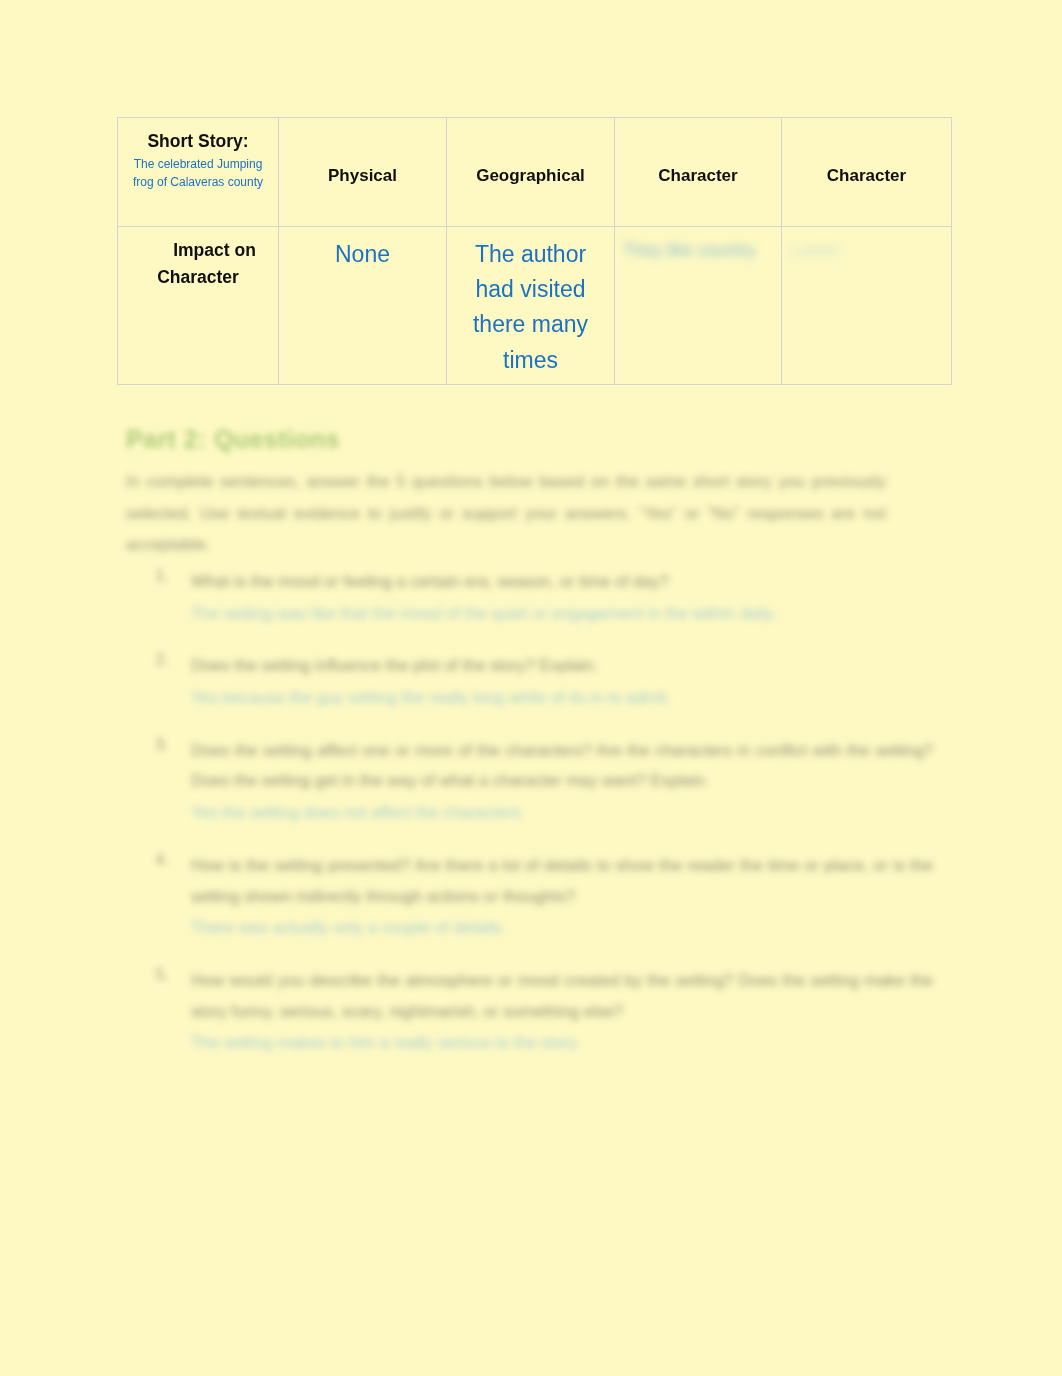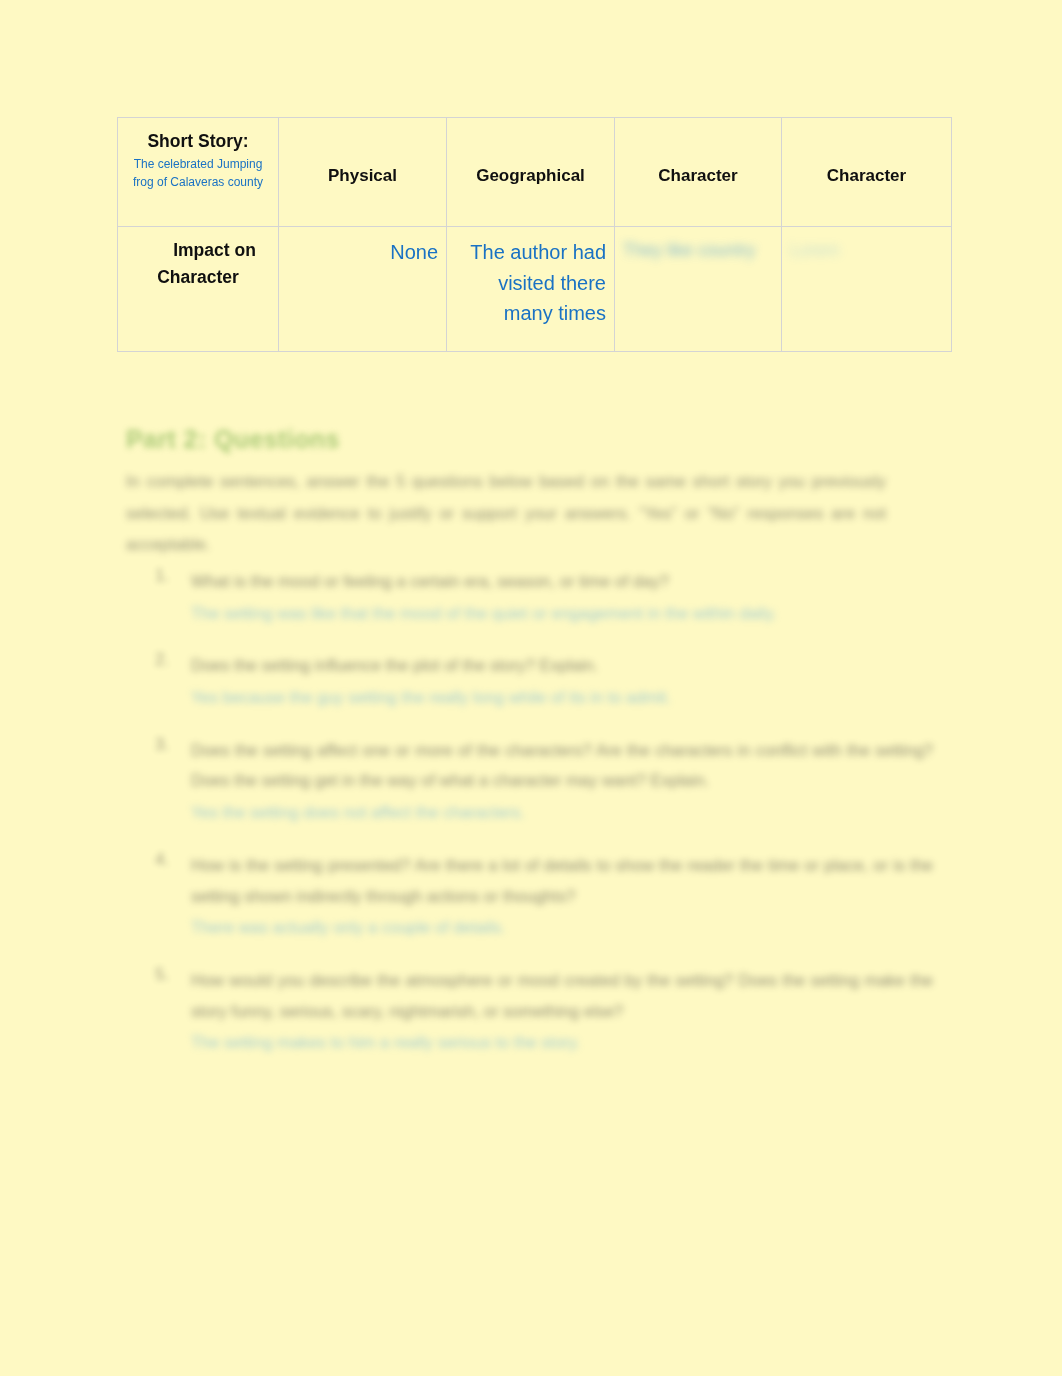--- a/index.html
+++ b/index.html
@@ -76,24 +76,24 @@
     display: block;
   }
   .col-head {
     font-size: 17px;
     font-weight: bold;
     color: #101010;
     display: block;
     margin-top: 38px;
   }
   .answer-blue {
-    font-size: 20px;
+    font-size: 23px;
     color: #1a72c4;
     line-height: 1.53;
-    text-align: right;
+    text-align: center;
     display: block;
   }
 
   
   .answer-blur {
     font-size: 17.5px;
     color: #3f97d6;
     line-height: 1.53;
     text-align: left;
     display: block;

